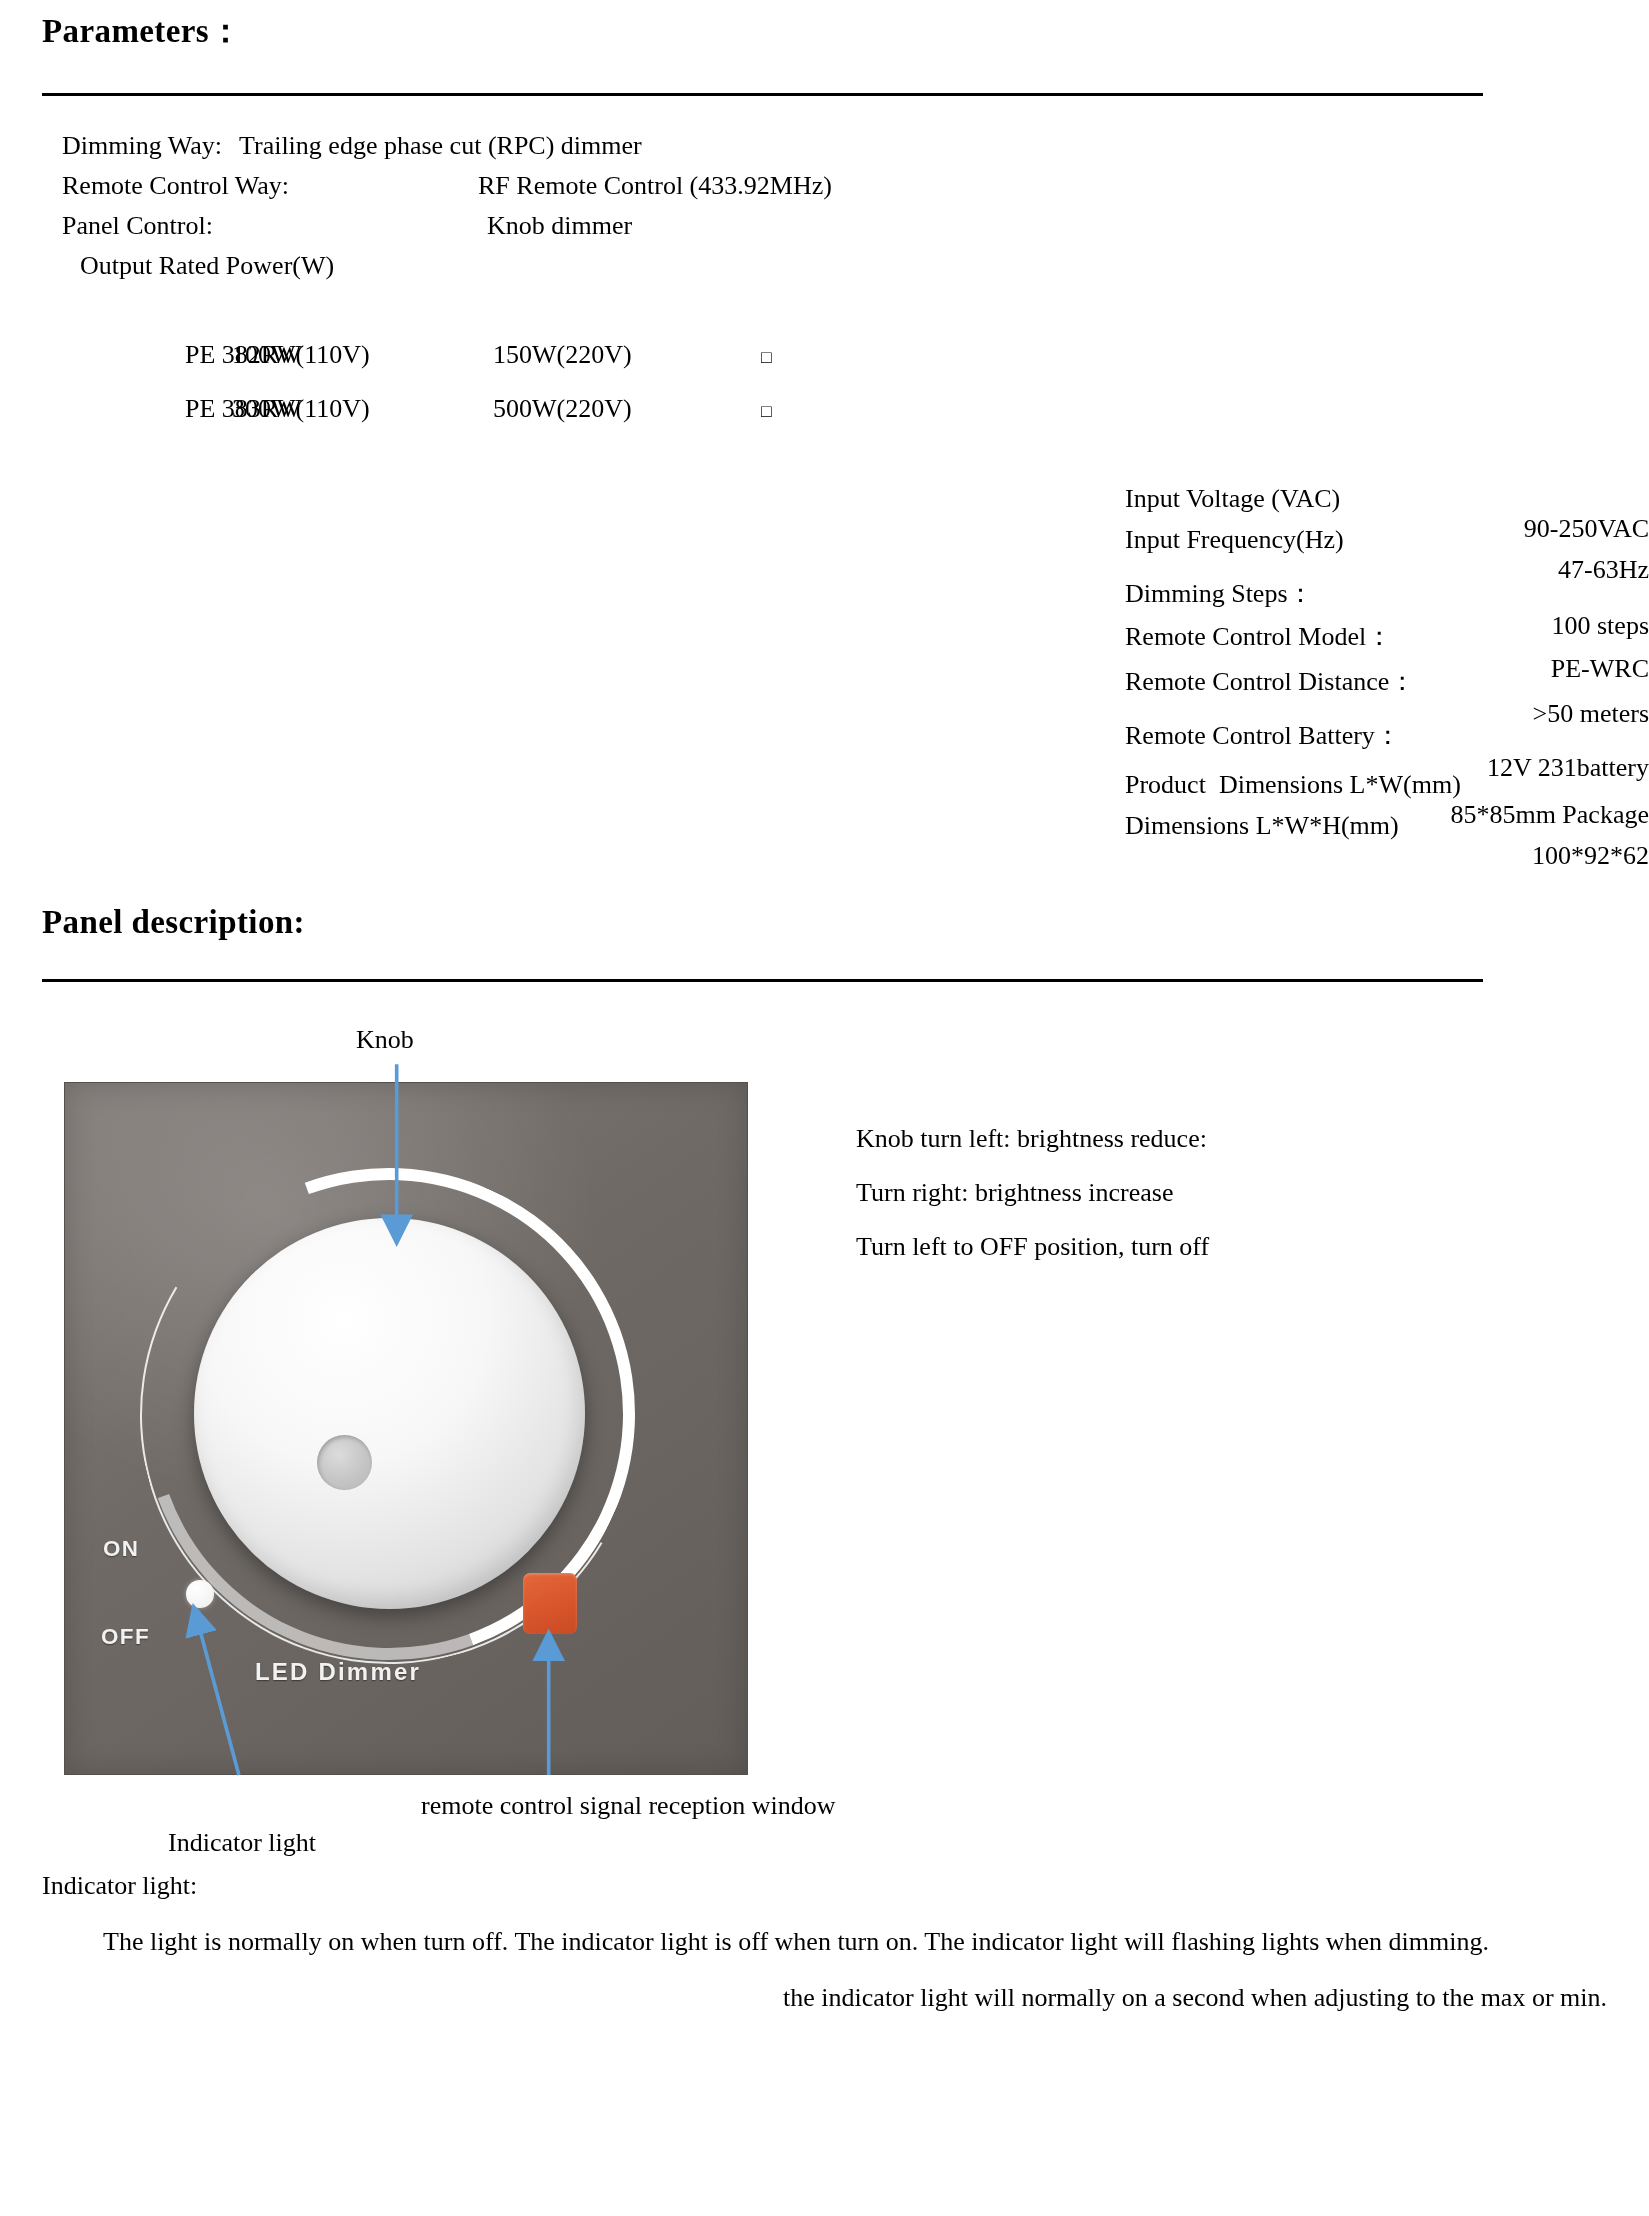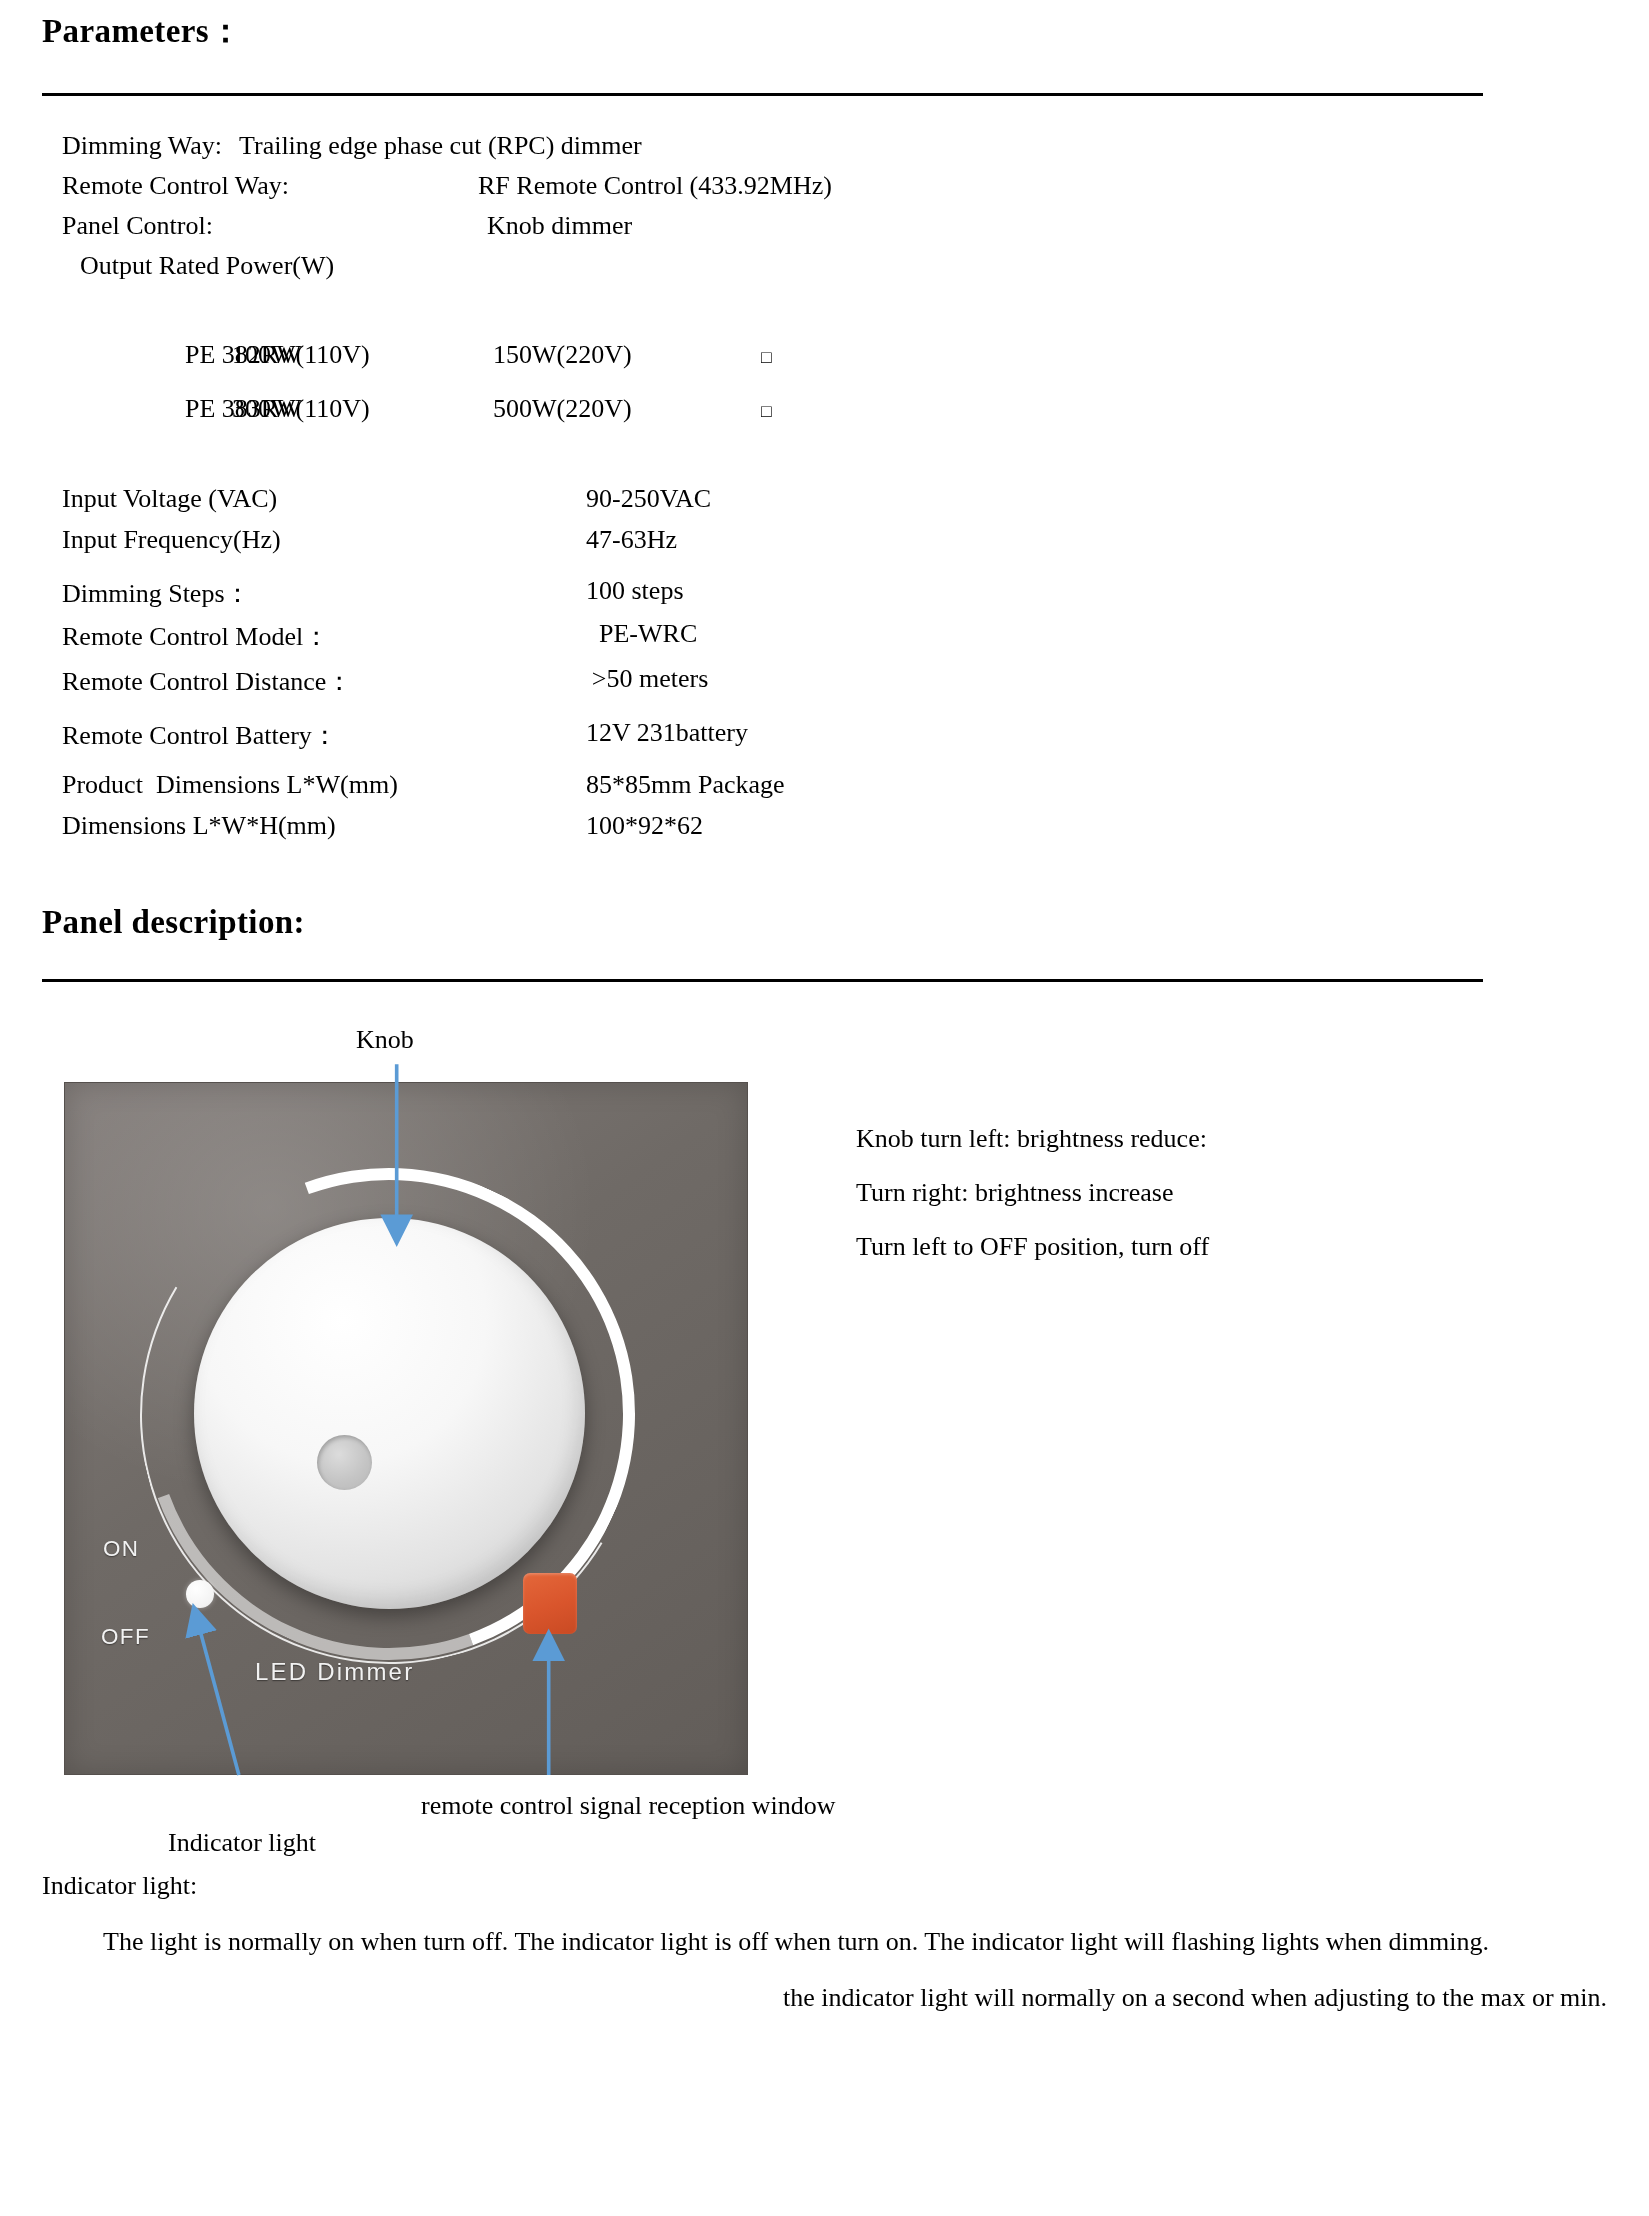--- a/index.html
+++ b/index.html
@@ -57,22 +57,23 @@
     height: 54px;
     font-size: 26px;
   }
   .model-name   { width: 232px; padding-left: 185px; box-sizing: border-box; white-space: pre; }
   .model-v110   { width: 261px; white-space: pre; }
   .model-v220   { width: 268px; white-space: pre; }
   .model-box    { font-size: 17.4px; }
 
   .spec-row {
     display: flex;
-    align-items: flex-start;
-    font-size: 26px;
+    align-items: flex-end;
+    font-size: 26px;
+    flex-direction: column;
   }
   .spec-label { width: 586px; padding-left: 62px; box-sizing: border-box; white-space: pre; }
   .spec-value { white-space: pre; }
   .device {
     position: absolute;
     left: 64px;
     top: 1082px;
     width: 682px;
     height: 691px;
     background:
@@ -126,21 +127,21 @@
     width: 55px;
     height: 55px;
     border-radius: 50%;
     background: radial-gradient(circle at 40% 35%, #dcdcdc 0%, #c5c5c5 55%, #b6b6b6 100%);
     box-shadow: inset 1.4px 2.2px 4.3px rgba(0,0,0,0.22);
   }
   .panel-text {
     position: absolute;
     color: #f2f2f2;
     font-family: "Liberation Sans", "DejaVu Sans", sans-serif;
-    font-weight: normal;
+    font-weight: bold;
     letter-spacing: 1.4px;
     text-shadow: 0 0.7px 1.4px rgba(0,0,0,0.45);
   }
   .lbl-on   { left: 103px; top: 1536px; font-size: 22.4px; }
   .lbl-off  { left: 101px; top: 1580px; font-size: 22.4px; margin-top: 44px; }
   .lbl-led  { left: 255px; top: 1658px; font-size: 24px; letter-spacing: 2.2px; }
   .indicator-dot {
     position: absolute;
     left: 186px;
     top: 1580px;

